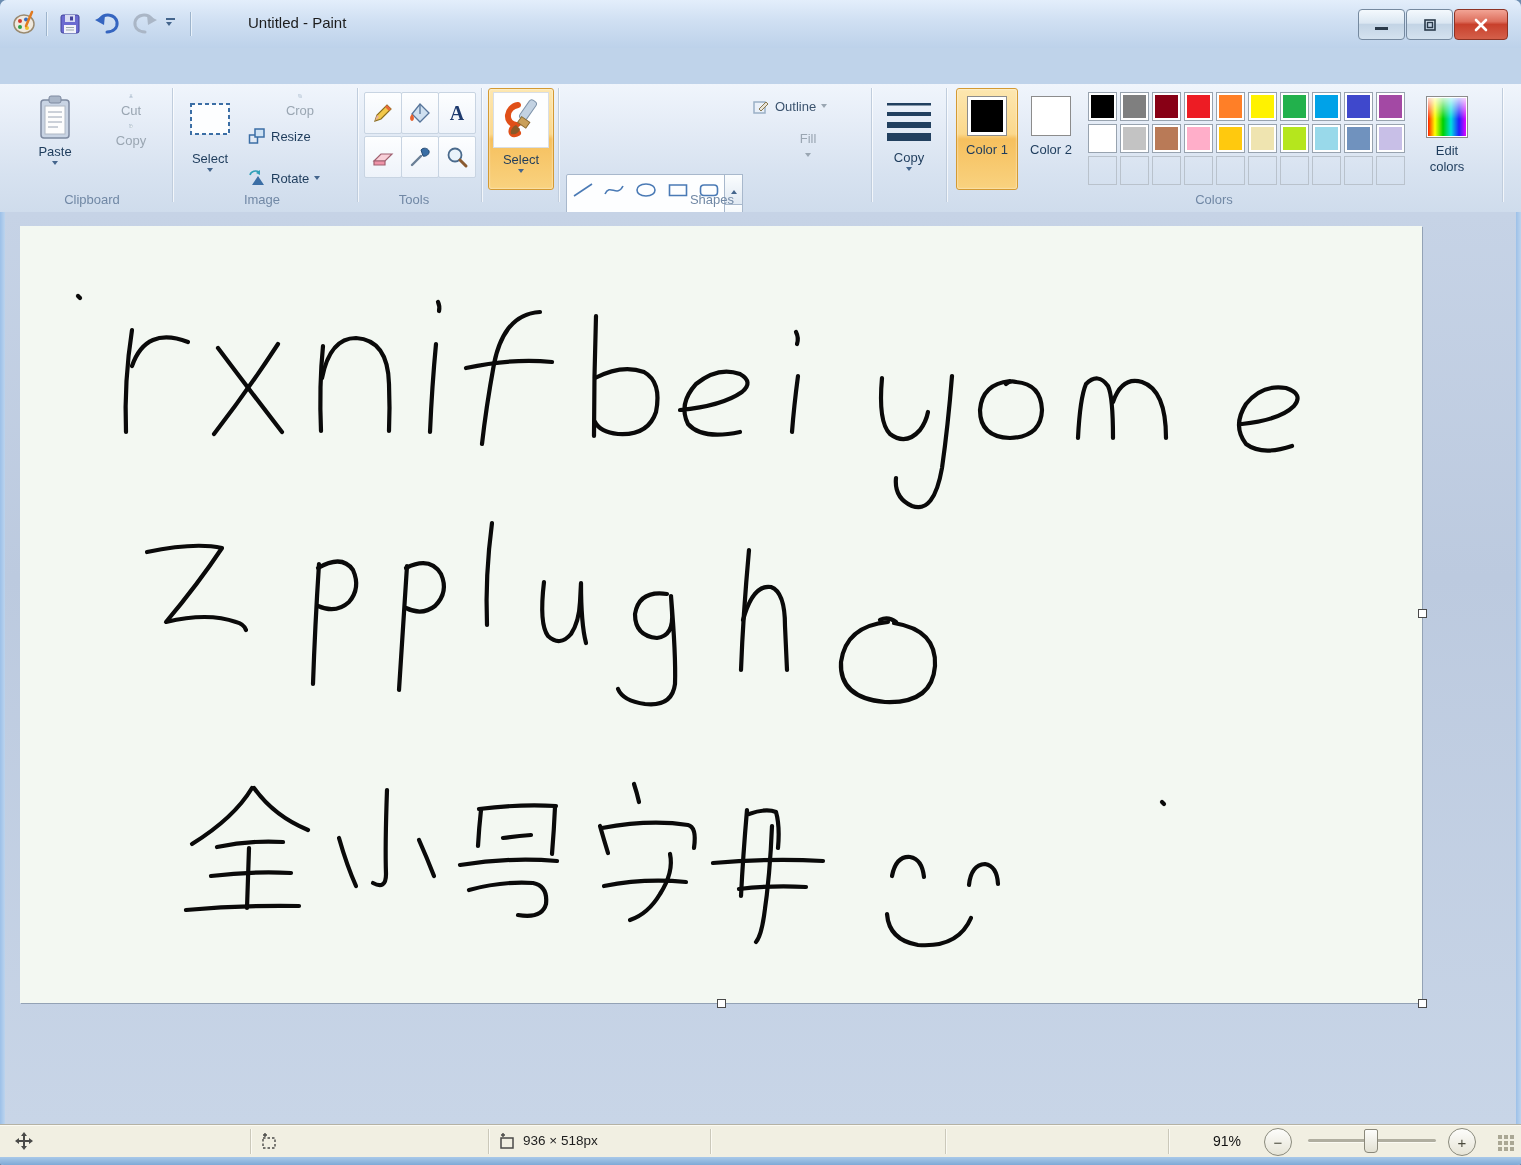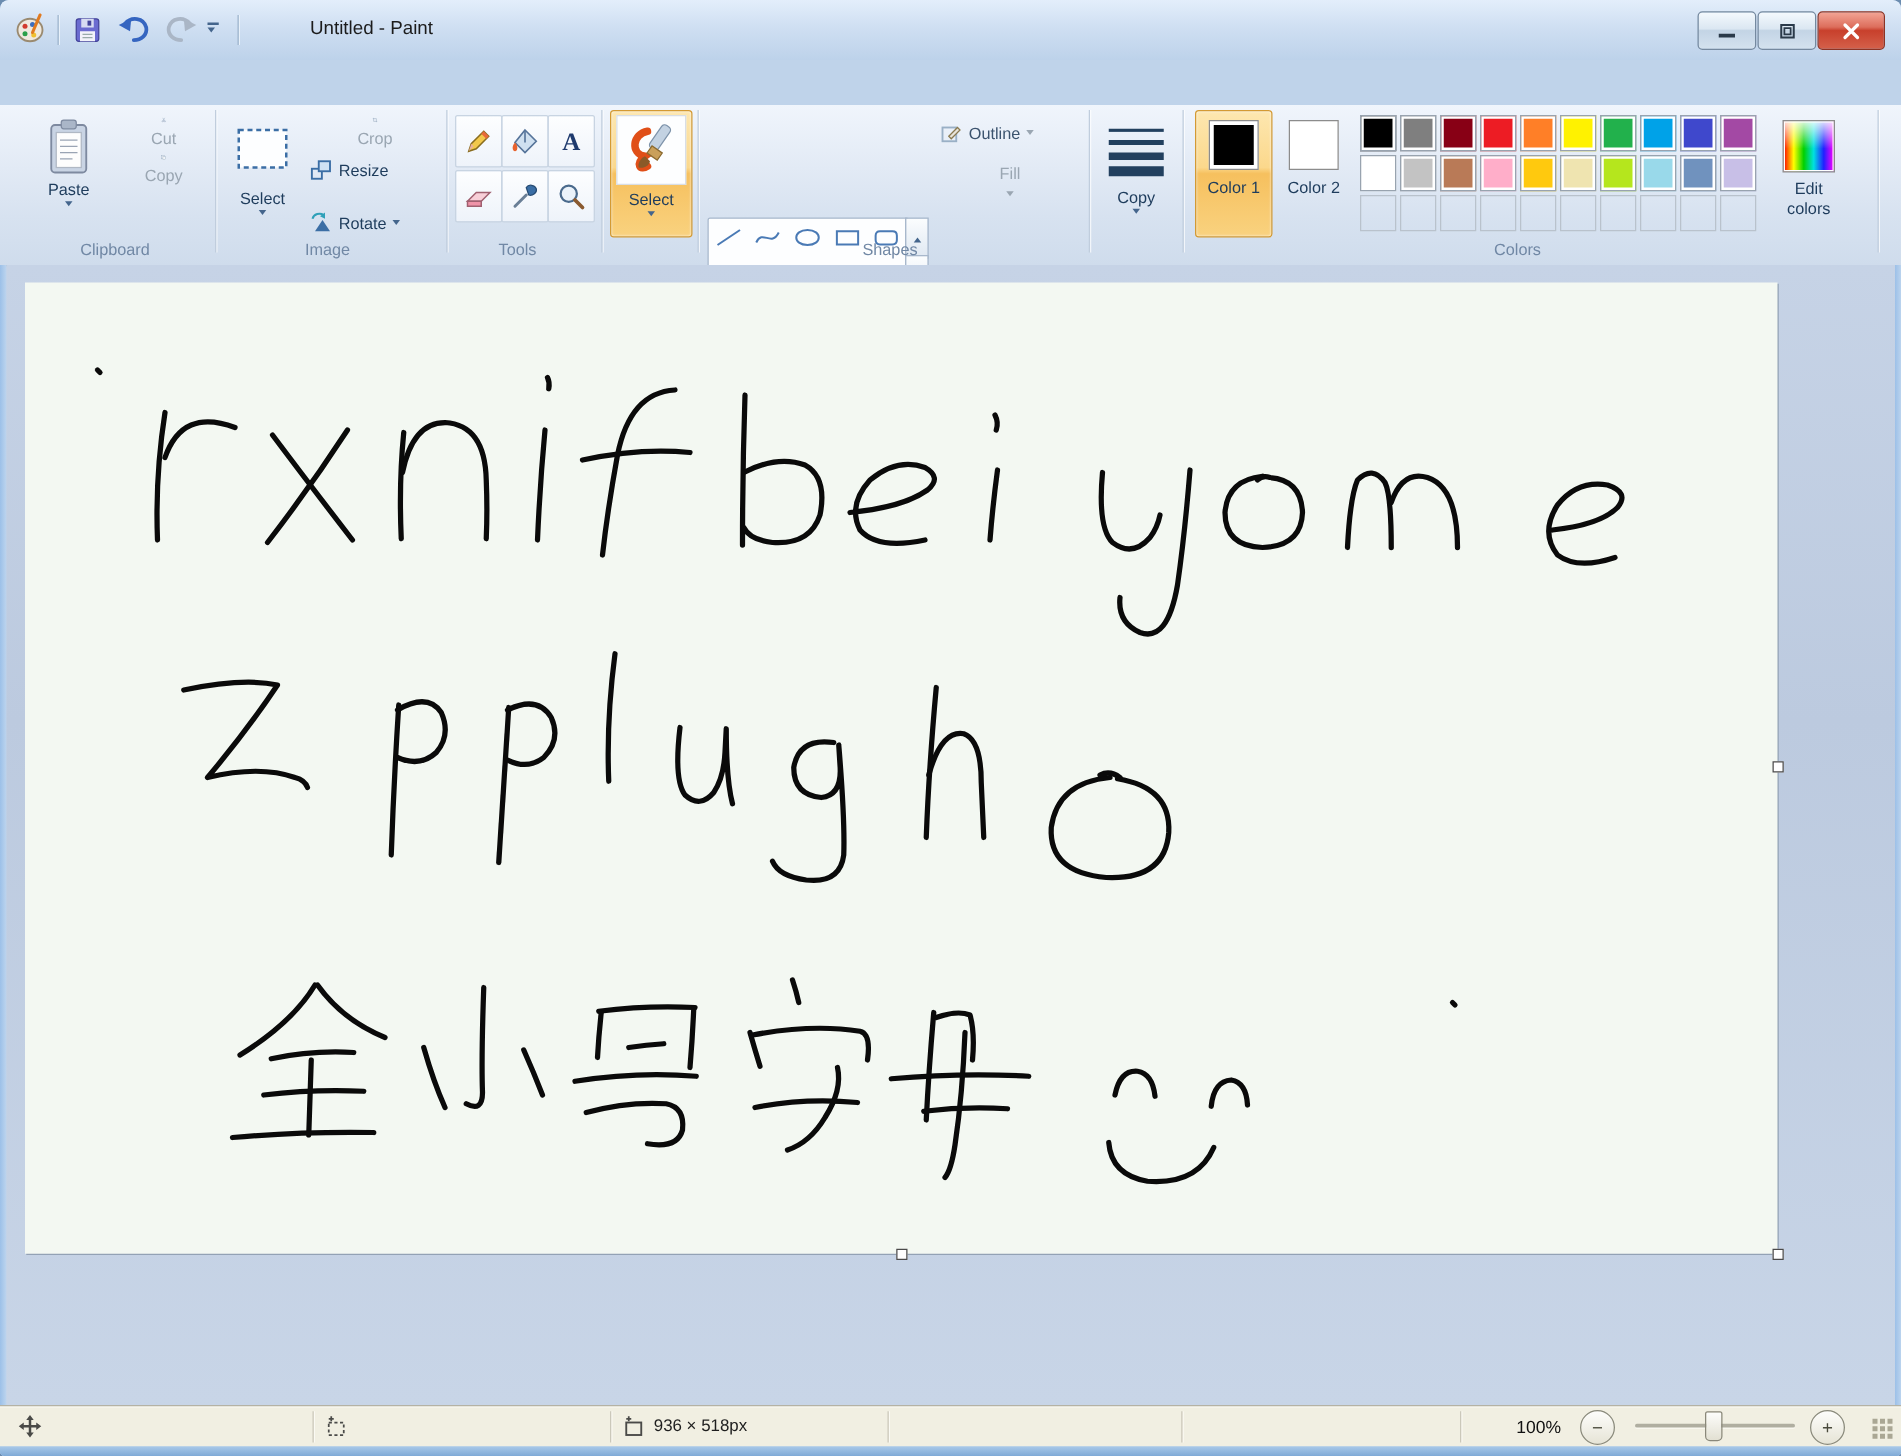--- a/index.html
+++ b/index.html
@@ -499,21 +499,21 @@
     <div class="abs" style="left:498px;top:7px">
       <svg width="18" height="18" viewBox="0 0 18 18">
         <path d="M5,1 L5,5 M3,3 L7,3" stroke="#4a4a48" stroke-width="1.4"></path>
         <rect x="3" y="6" width="12" height="10" fill="none" stroke="#4a4a48" stroke-width="1.5"></rect>
       </svg>
     </div>
     <div id="sb-size-text" class="abs" style="left:523px">936 × 518px</div>
     <div class="abs sb-sep" style="left:710px"></div>
     <div class="abs sb-sep" style="left:945px"></div>
     <div class="abs sb-sep" style="left:1168px"></div>
-    <div id="zoom-pct" class="abs" style="left:1213px">100%</div>
+    <div id="zoom-pct" class="abs" style="left:1213px">91%</div>
     <div class="abs zoombtn" style="left:1264px">−</div>
     <div class="abs" style="left:1308px;top:14px;width:128px;height:3px;background:#b0aea0;border-radius:2px;box-shadow:0 1px 0 #fbfaf3"></div>
     <div class="abs" style="left:1364px;top:4px;width:12px;height:22px;background:linear-gradient(180deg,#fdfdfb,#e2e0d2);border:1px solid #8a887a;border-radius:2px 2px 4px 4px"></div>
     <div class="abs zoombtn" style="left:1448px">+</div>
     <div class="abs" style="left:1498px;top:10px;width:4px;height:4px;background:#aaa794;box-shadow:6px 6px 0 #aaa794,6px 0 0 #aaa794,0 6px 0 #aaa794,12px 12px 0 #aaa794,12px 6px 0 #aaa794,6px 12px 0 #aaa794,12px 0 0 #aaa794,0 12px 0 #aaa794"></div>
   </div>
   <div id="bottomborder" class="abs"></div>
 </div>
 
 </body></html>

